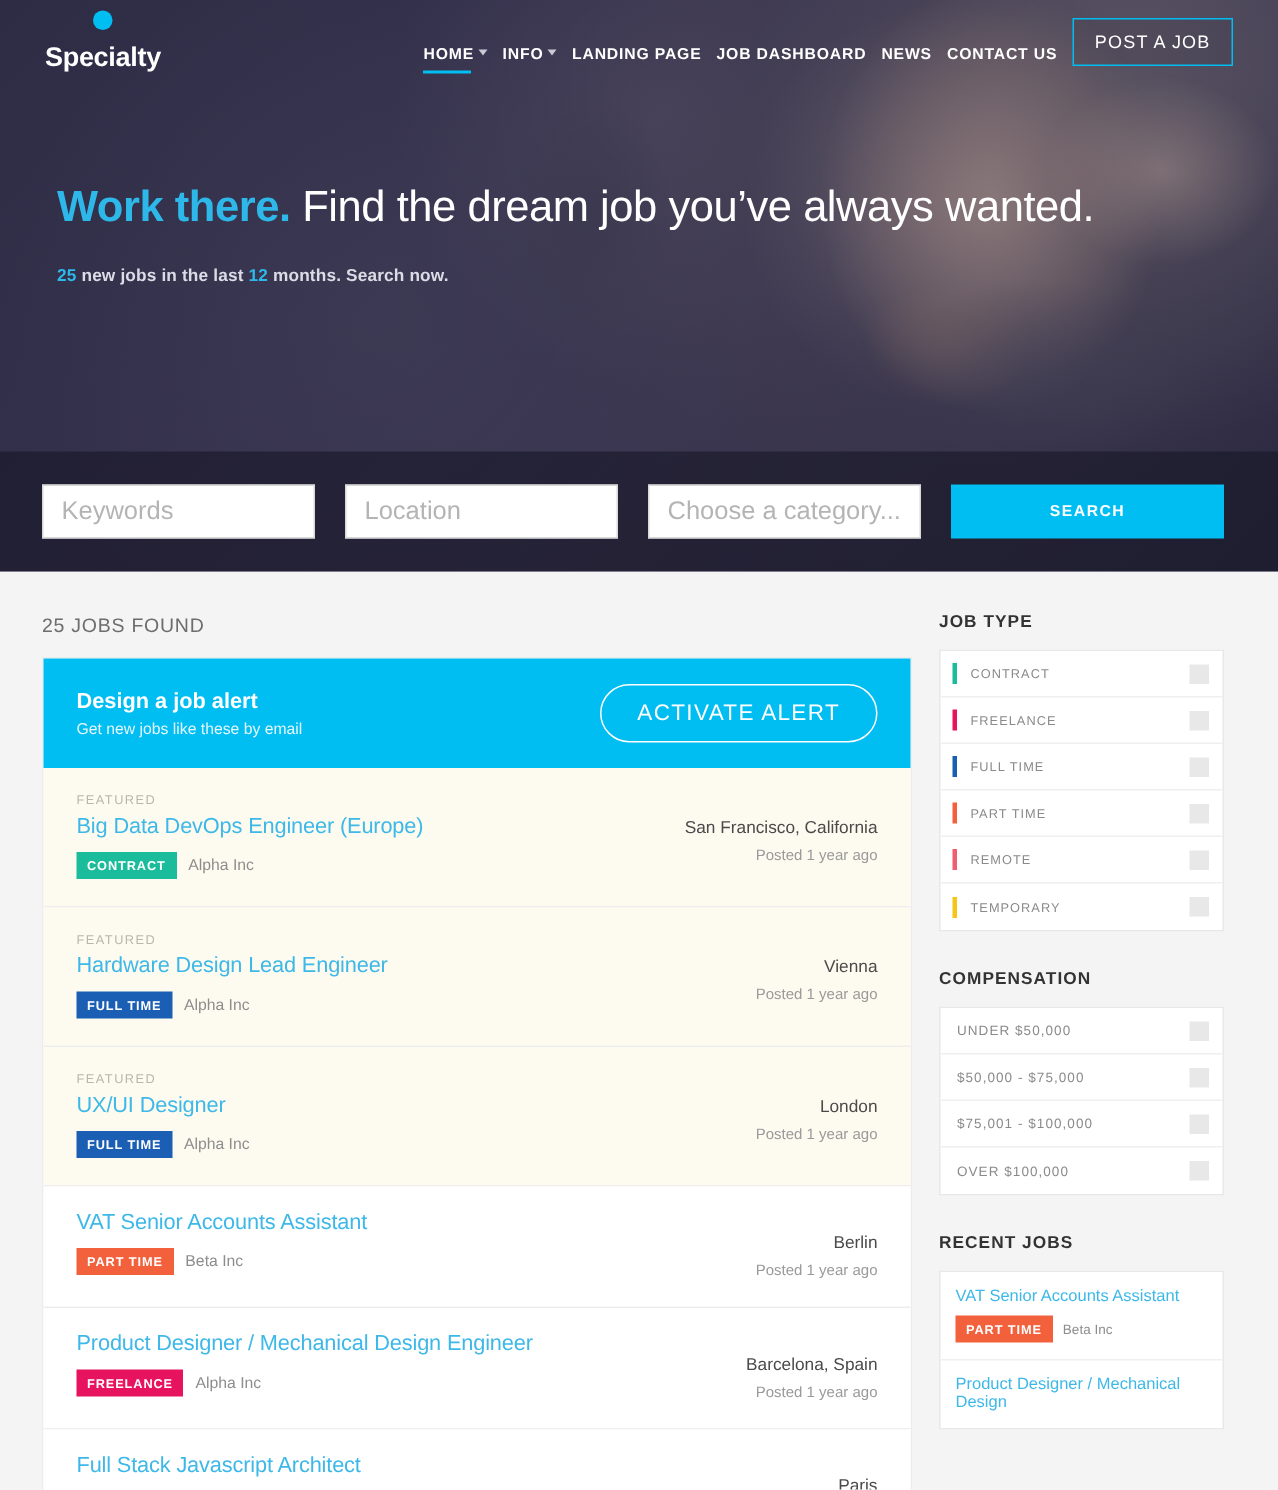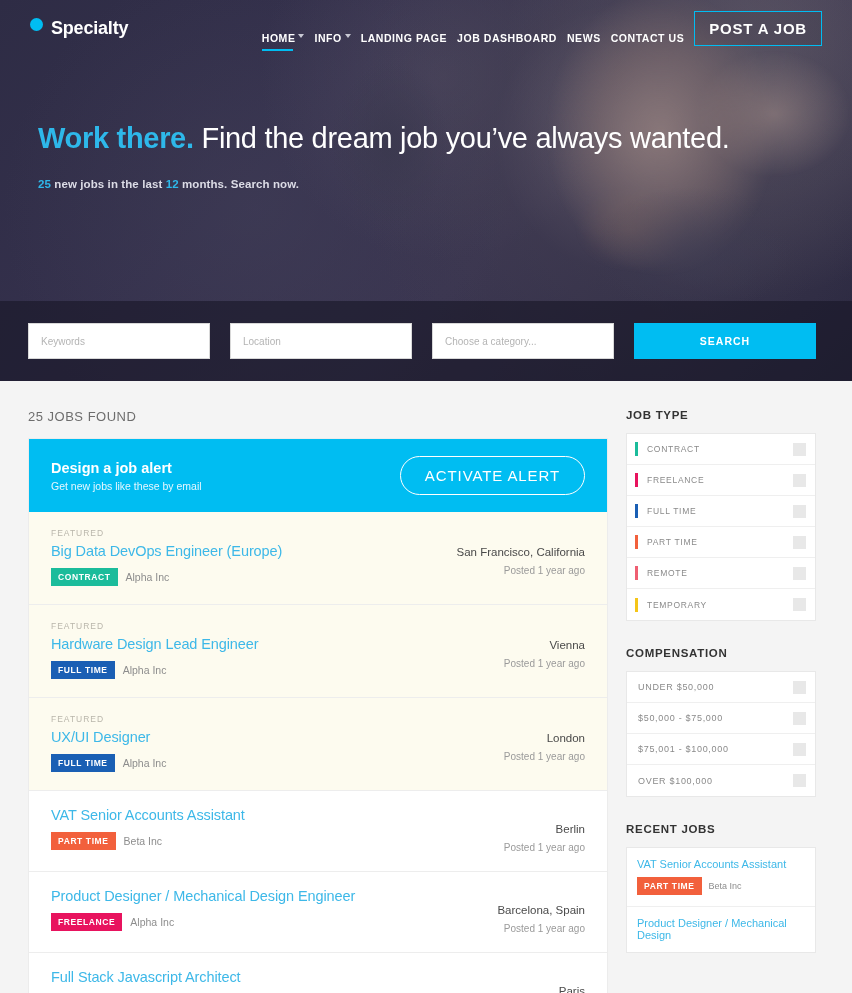--- a/index.html
+++ b/index.html
@@ -42,21 +42,21 @@
     position: absolute; left: 330px; top: 60px; width: 120px; height: 170px;
     background: radial-gradient(ellipse at 50% 50%, rgba(58,56,78,0.85) 0%, rgba(0,0,0,0) 70%);
   }
 
   .topbar {
     position: relative; z-index: 5;
     height: 56px;
     display: flex; align-items: center;
     padding: 0 30px;
   }
-  .logo { display: flex; gap: 8px; }
+  .logo { display: flex; align-items: center; gap: 8px; flex-direction: column; }
   .logo-dot {
     width: 13px; height: 13px; border-radius: 50%;
     background: #00bdf2; display: inline-block;
   }
   .logo-text {
     color: #ffffff; font-size: 18px; font-weight: bold;
     letter-spacing: -0.2px;
   }
   .nav {
     margin-left: auto;
@@ -73,21 +73,21 @@
     content: ""; position: absolute; left: 0; right: 11px; bottom: -5px;
     height: 2px; background: #00bdf2;
   }
   .caret {
     width: 0; height: 0; border-left: 3px solid transparent;
     border-right: 3px solid transparent; border-top: 4px solid #c9c9d4;
     margin-bottom: 3px;
   }
   .post-job-btn {
     border: 1px solid #00bdf2; color: #ffffff;
-    font-size: 15px; font-weight: bold; letter-spacing: 0.8px;
+    font-size: 12px; font-weight: normal; letter-spacing: 0.8px;
     padding: 8px 14px; cursor: pointer; white-space: nowrap;
     background: rgba(0,0,0,0.05);
   }
 
   .hero-copy { position: relative; z-index: 4; padding: 66px 0 0 38px; }
   .hero-title {
     font-size: 29px; color: #ffffff; font-weight: normal;
     line-height: 1.17; letter-spacing: -0.3px;
   }
   .hero-title .accent { color: #2eb8ea; font-weight: bold; }
@@ -99,21 +99,21 @@
 
   .searchband {
     position: absolute; left: 0; right: 0; bottom: 0; height: 80px;
     background: rgba(24,22,38,0.62);
     display: flex; align-items: center; gap: 20px;
     padding: 0 28px; z-index: 6;
   }
   .s-field {
     height: 36px; background: #ffffff; border: 1px solid #d8d8d8;
     display: flex; align-items: center; padding: 0 12px;
-    font-size: 10px; color: #b4b4b4;
+    font-size: 17px; color: #b4b4b4;
   }
   .s-field.keywords { width: 182px; }
   .s-field.location { width: 182px; }
   .s-field.category { width: 182px; }
   .s-search {
     width: 182px; height: 36px; background: #00bdf2; color: #ffffff;
     display: flex; align-items: center; justify-content: center;
     font-size: 10.5px; font-weight: bold; letter-spacing: 1px; cursor: pointer;
   }
 

